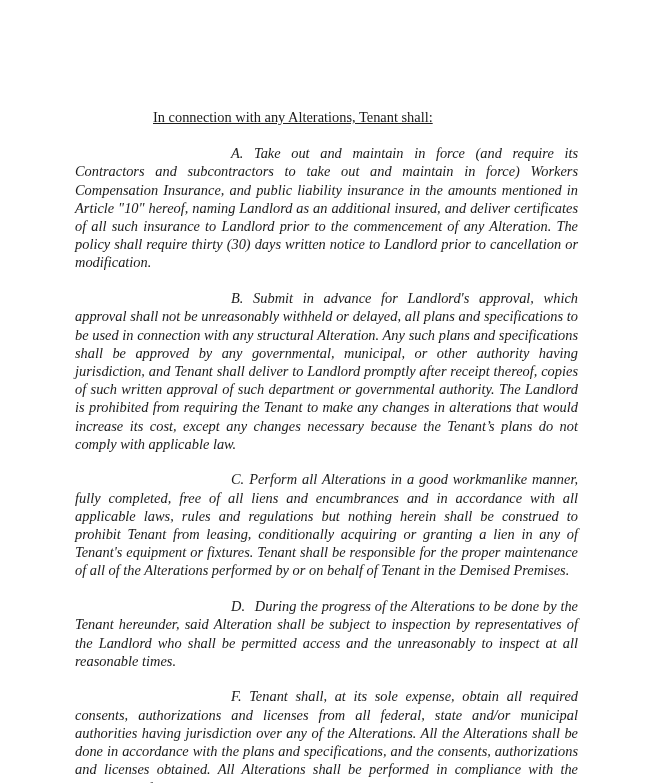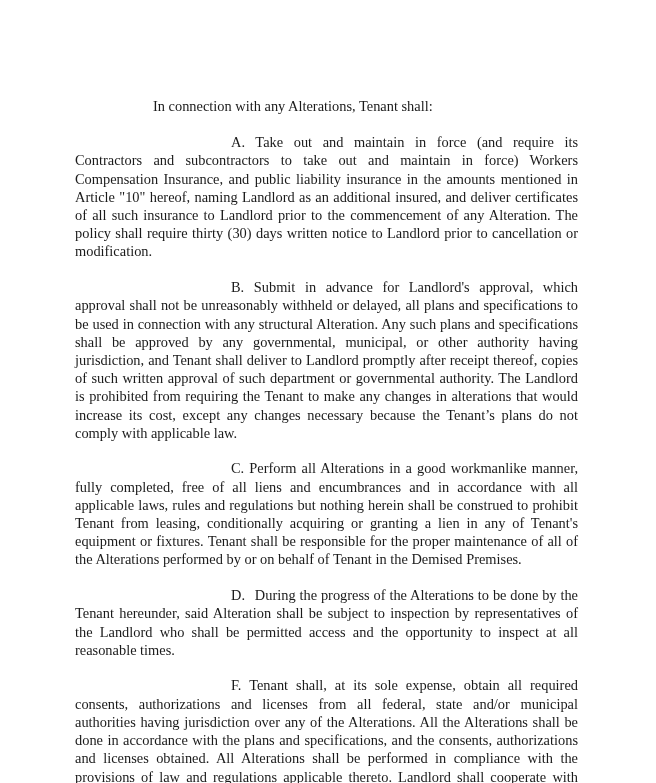--- a/index.html
+++ b/index.html
@@ -17,27 +17,29 @@
   }
   .page {
     position: absolute;
     left: 75px;
     top: 92px;
     width: 503px;
     font-size: 14.4px;
     line-height: 18.2px;
   }
   .intro {
-    margin: 5px 0 18px 0;
+    margin: 16px 0 18px 0;
     text-indent: 78px;
+    text-decoration: underline;
   }
   .clause {
     margin: 0 0 17.5px 0;
     text-align: justify;
     text-indent: 78px;
+    font-style: italic;
   }
   .clause .letter {
     display: inline-block;
     min-width: 35px;
   }
   .clause.tight .letter {
     min-width: 0;
     margin-right: 6px;
   }
 </style>
@@ -57,21 +59,21 @@
     <span>Submit in advance for Landlord's approval, which approval shall not be unreasonably withheld or delayed, all plans and specifications to be used in connection with any structural Alteration.  Any such plans and specifications shall be approved by any governmental, municipal, or other authority having jurisdiction, and Tenant shall deliver to Landlord promptly after receipt thereof, copies of such written approval of such department or governmental authority.  The Landlord is prohibited from requiring the Tenant to make any changes in alterations that would increase its cost, except any changes necessary because the Tenant’s plans do not comply with applicable law.</span>
   </p>
 
   <p class="clause">
     <span class="letter">C.</span>
     <span>Perform all Alterations in a good workmanlike manner, fully completed, free of all liens and encumbrances and in accordance with all applicable laws, rules and regulations but nothing herein shall be construed to prohibit Tenant from leasing, conditionally acquiring or granting a lien in any of Tenant's equipment or fixtures.  Tenant shall be responsible for the proper maintenance of all of the Alterations performed by or on behalf of Tenant in the Demised Premises.</span>
   </p>
 
   <p class="clause tight">
     <span class="letter">D.</span>
-    <span>During the progress of the Alterations to be done by the Tenant hereunder, said Alteration shall be subject to inspection by representatives of the Landlord who shall be permitted access and the opportunity to inspect at all reasonable times.</span>
+    <span>During the progress of the Alterations to be done by the Tenant hereunder, said Alteration shall be subject to inspection by representatives of the Landlord who shall be permitted access and the unreasonably to inspect at all reasonable times.</span>
   </p>
 
 
   <p class="clause">
     <span class="letter">F.</span>
     <span>Tenant shall, at its sole expense, obtain all required consents, authorizations and licenses from all federal, state and/or municipal authorities having jurisdiction over any of the Alterations.  All the Alterations shall be done in accordance with the plans and specifications, and the consents, authorizations and licenses obtained.  All Alterations shall be performed in compliance with the provisions of law and regulations applicable thereto.  Landlord shall cooperate with Tenant in the obtaining of any and all necessary permits, authorizations and governmental approvals.</span>
   </p>
 
 </div>
 

